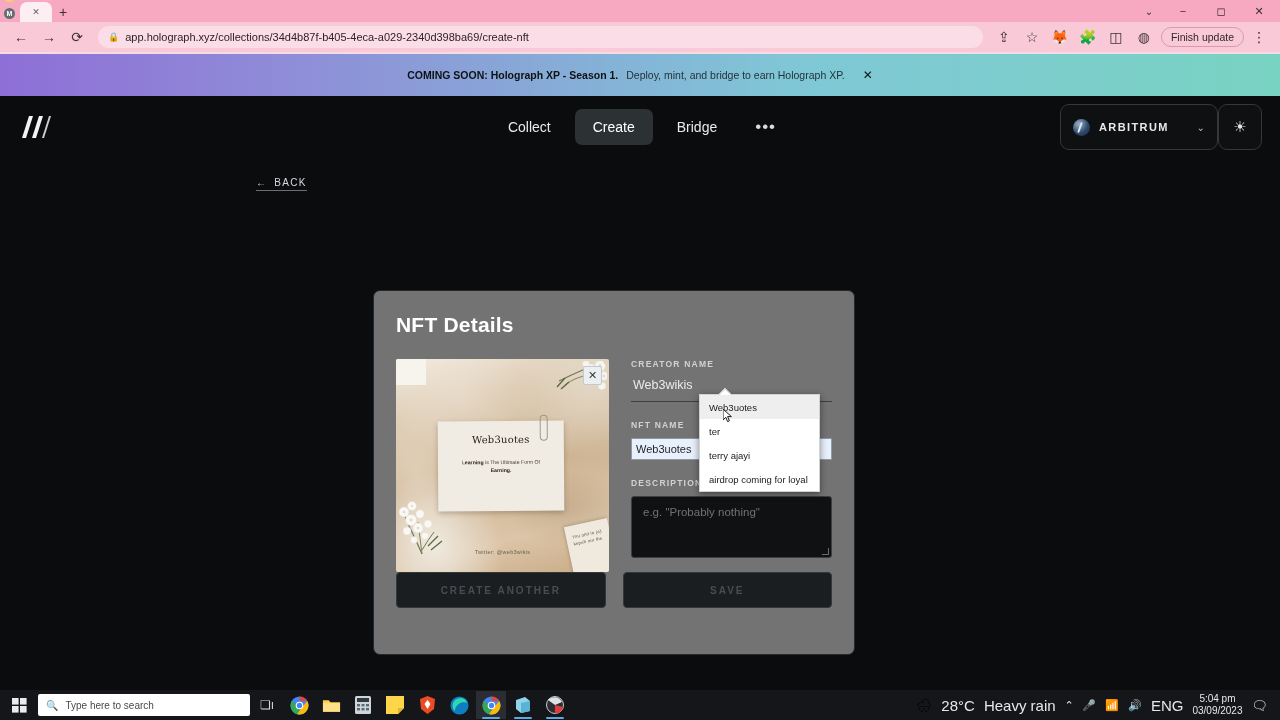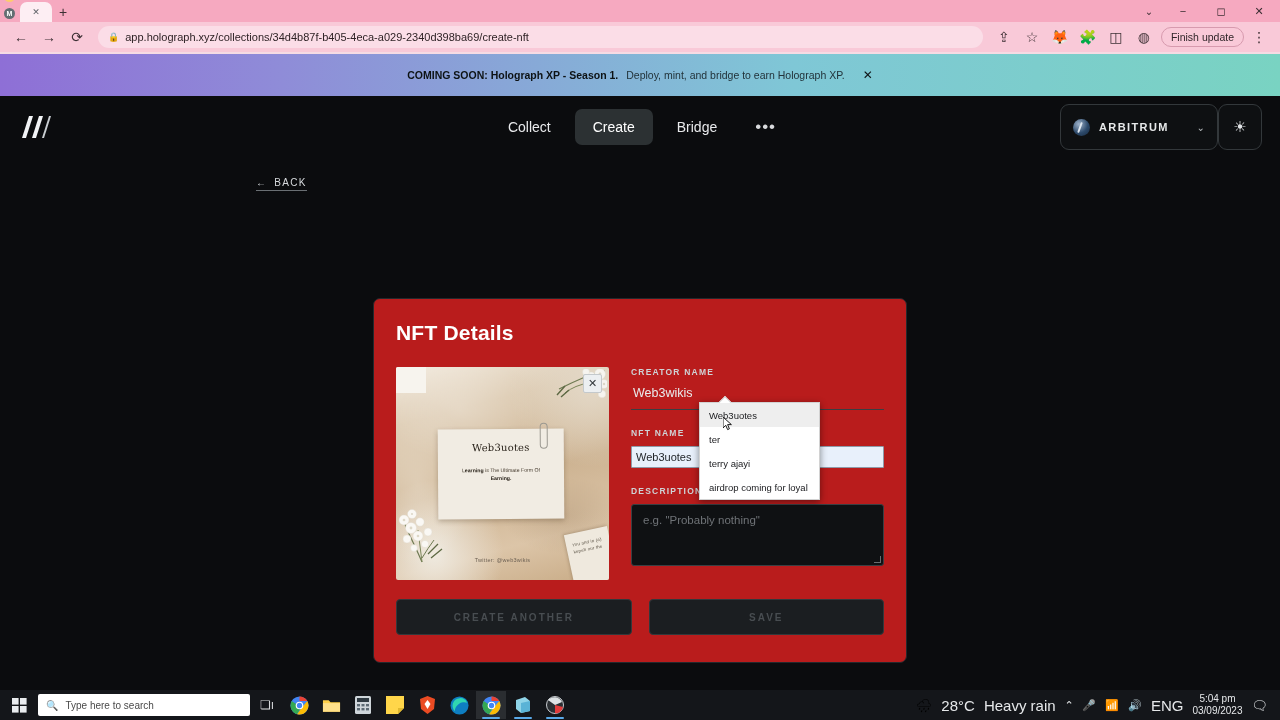--- a/index.html
+++ b/index.html
@@ -123,22 +123,22 @@
   }
 
   #backrow { padding: 14px 0 0 256px; }
   #back-btn {
     display: inline-flex; align-items: center; gap: 7px; font-size: 10px;
     letter-spacing: 1.3px; color: #d7dadd; border-bottom: 1px solid #6a6f73;
     padding-bottom: 2px;
   }
 
   #card {
-    position: absolute; left: 373px; top: 244px; width: 534px; height: 365px;
-    background: #b91c1c; border: 1px solid #24282c; border-radius: 7px;
+    position: absolute; left: 373px; top: 236px; width: 482px; height: 365px;
+    background: #737373; border: 1px solid #24282c; border-radius: 7px;
     padding: 22px;
   }
   #card-title { font-size: 21px; font-weight: bold; color: #fff; letter-spacing: .2px; }
 
   #card-body { display: flex; gap: 22px; margin-top: 22px; }
 
   
   #nft-preview {
     width: 213px; height: 213px; position: relative; flex: 0 0 auto;
     border-radius: 2px; overflow: hidden;
@@ -246,21 +246,21 @@
   .af-item {
     height: 24px; display: flex; align-items: center; padding: 0 9px;
     font-size: 9.5px; color: #202124; position: relative;
   }
   .af-item.sel { background: #eeeeee; }
   #af-cursor {
     position: absolute; left: 23px; top: 14px; width: 10px; height: 14px; z-index: 31;
   }
 
   
-  #card-actions { display: flex; gap: 17px; margin-top: 19px; }
+  #card-actions { display: flex; gap: 17px; }
   .cardbtn {
     flex: 1; height: 36px; background: #1b1e21; border: 1px solid #33383b;
     border-radius: 4px; display: flex; align-items: center; justify-content: center;
     font-size: 10px; letter-spacing: 2px; color: #484d51; font-weight: 600;
   }
 
   #activate {
     position: absolute; right: 96px; bottom: 34px; text-align: left; color: #cfd2d5;
   }
   #activate .a1 { font-size: 15px; opacity: .85; }

